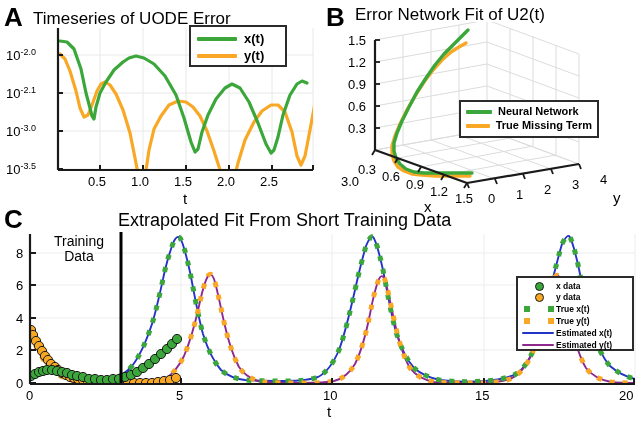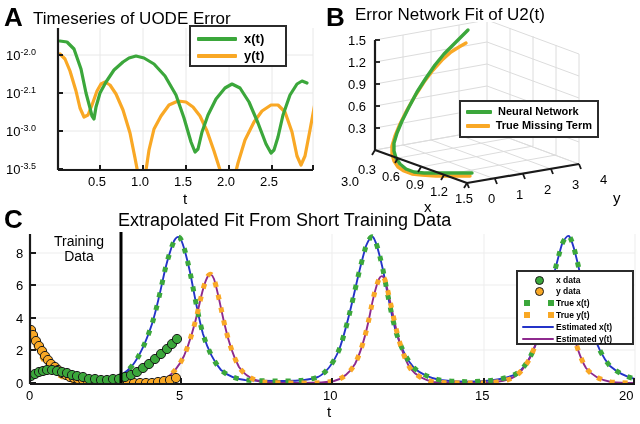--- a/index.html
+++ b/index.html
@@ -382,21 +382,21 @@
   <div class="tick" style="left:323px;top:389px;">10</div>
   <div class="tick" style="left:475px;top:389px;">15</div>
   <div class="tick" style="left:619px;top:389px;">20</div>
   <div class="axis-label" style="left:327px;top:404px;">t</div>
 
   <div class="vtext" style="left:41px;top:234px;width:76px;">
     <div>Training</div>
     <div>Data</div>
   </div>
 
-  <div class="legend-box" style="left:516px;top:270px;width:118px;height:75px;padding:3px 4px;">
+  <div class="legend-box" style="left:516px;top:276px;width:118px;height:75px;padding:3px 4px;">
     <div class="legend-row" style="height:11px;">
       <span style="width:34px;display:inline-flex;justify-content:center;">
         <span class="lg-dot" style="width:9px;height:9px;background:#3ba73b;"></span>
       </span>
       <span class="lg-text sm">x data</span>
     </div>
     <div class="legend-row" style="height:11px;">
       <span style="width:34px;display:inline-flex;justify-content:center;">
         <span class="lg-dot" style="width:9px;height:9px;background:#f9a825;"></span>
       </span>

